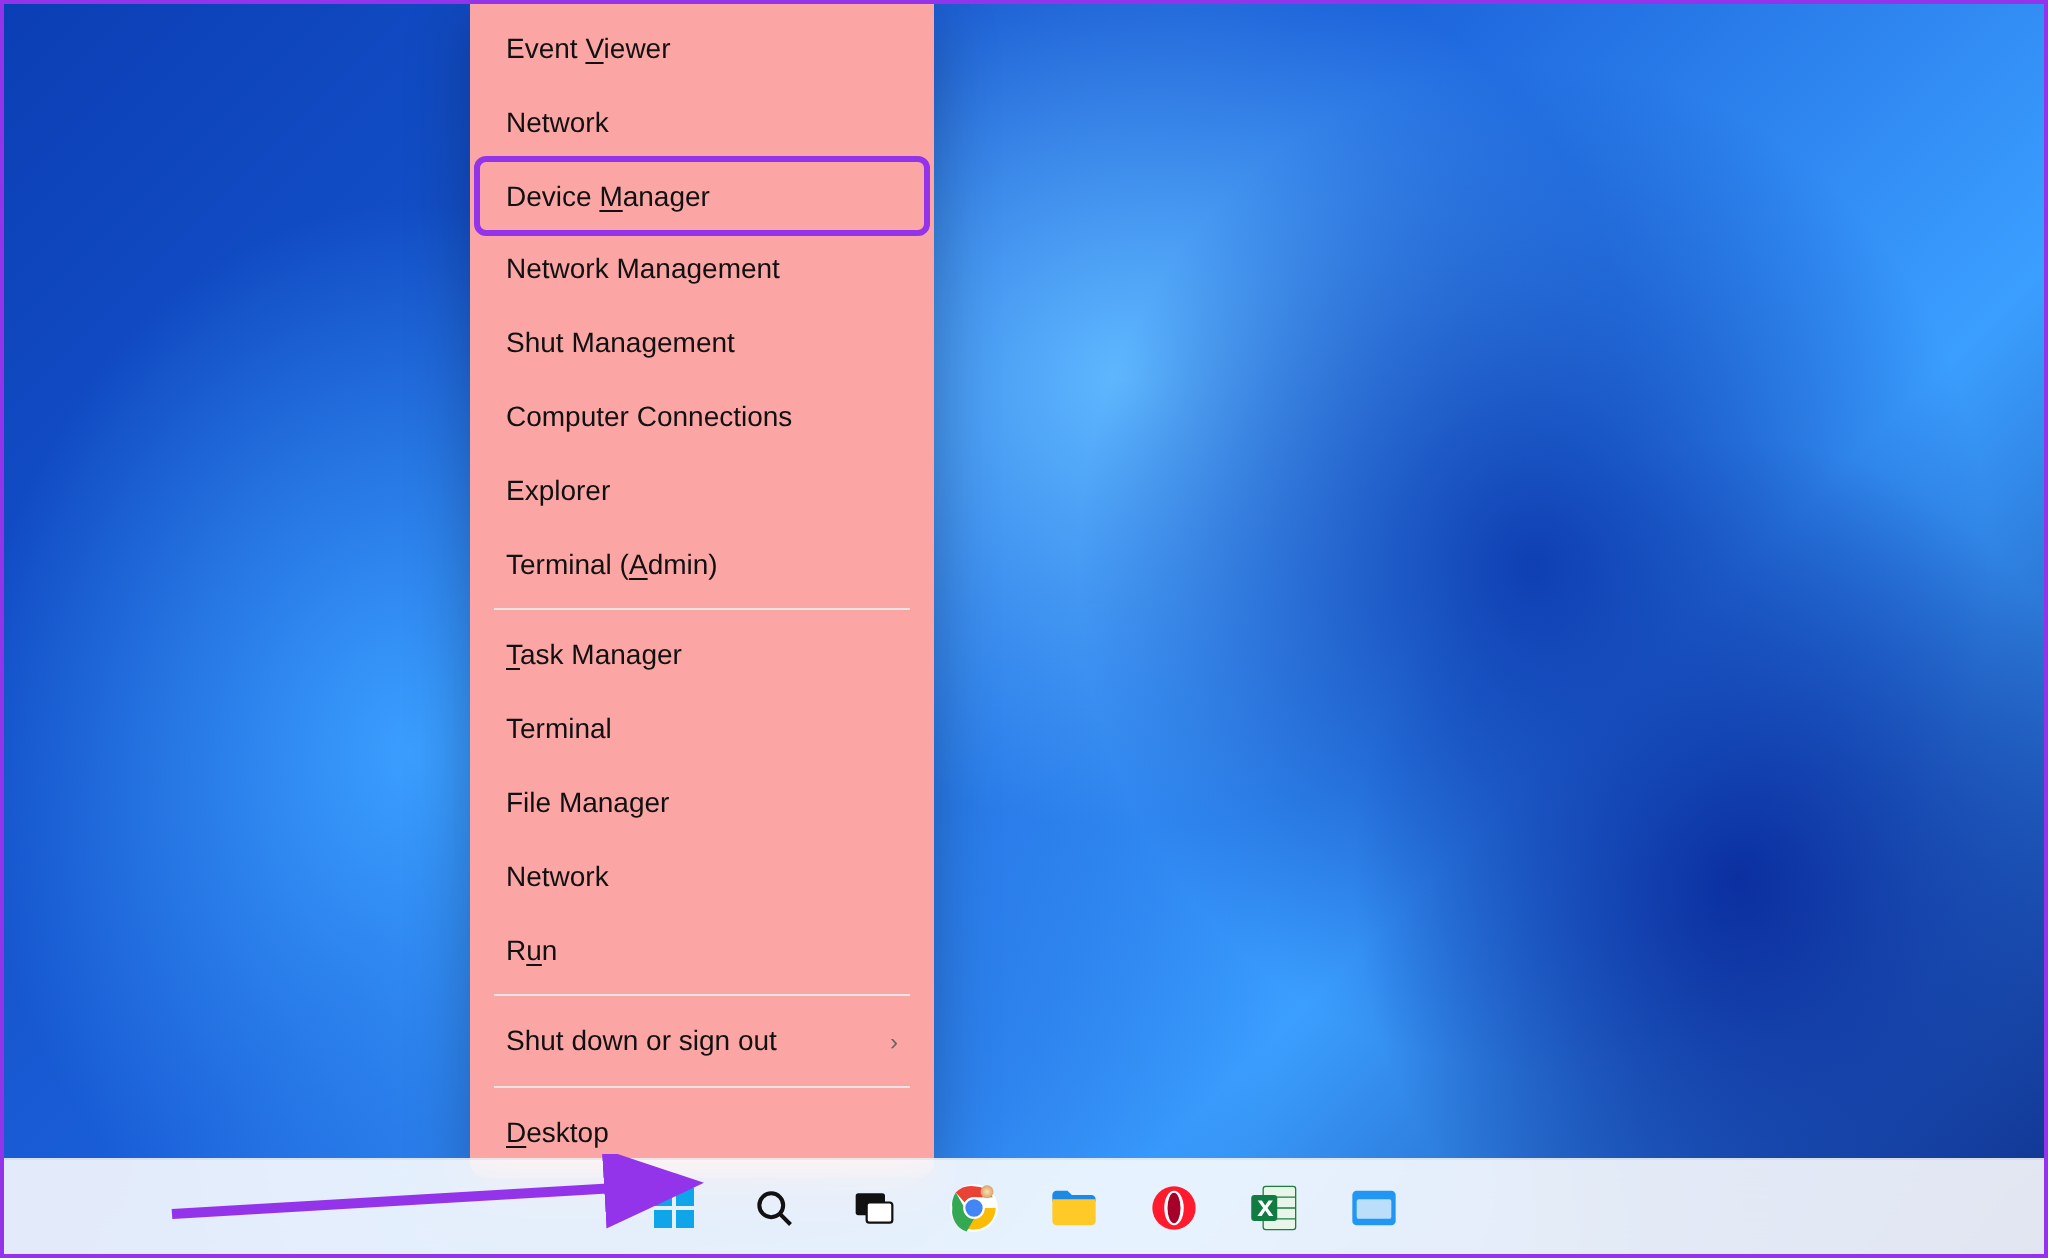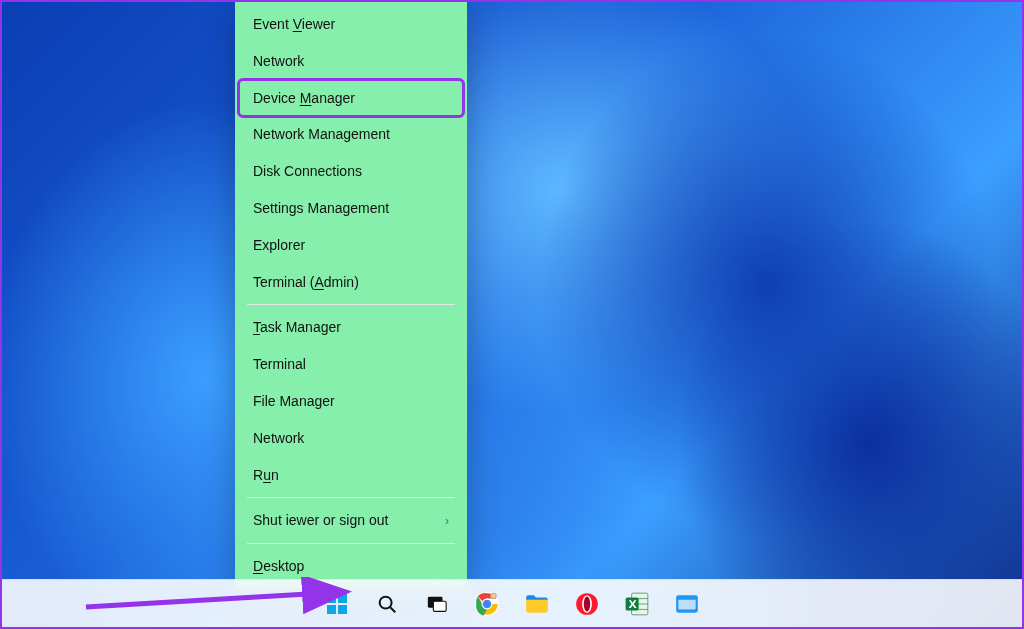--- a/index.html
+++ b/index.html
@@ -22,21 +22,21 @@
         radial-gradient(ellipse 500px 450px at 55% 30%, #5fb8ff 0%, rgba(95,184,255,0) 50%),
         radial-gradient(ellipse 350px 400px at 85% 70%, #0a2a9a 0%, rgba(10,42,154,0) 55%),
         radial-gradient(ellipse 420px 380px at 40% 80%, #2a7ae8 0%, rgba(42,122,232,0) 55%),
         linear-gradient(135deg, #0b3eb5 0%, #1a5fd8 40%, #3b9fff 70%, #0d2d8a 100%);
     }
     .context-menu {
       position: absolute;
       left: 233px;
       top: 0;
       width: 232px;
-      background: #86efac;
+      background: #fca5a5;
       border-radius: 0 0 8px 8px;
       box-shadow: 0 8px 32px rgba(0,0,0,0.25);
       padding: 4px;
       font-size: 14px;
       color: #111;
     }
     .menu-item {
       padding: 10px 14px;
       border-radius: 4px;
       cursor: default;
@@ -105,24 +105,24 @@
     <div class="menu-item">
       <span>Network</span>
     </div>
     <div class="menu-item highlighted">
       <span>Device <span class="u">M</span>anager</span>
     </div>
     <div class="menu-item">
       <span>Network Management</span>
     </div>
     <div class="menu-item">
-      <span>Disk Connections</span>
-    </div>
-    <div class="menu-item">
-      <span>Settings Management</span>
+      <span>Shut Management</span>
+    </div>
+    <div class="menu-item">
+      <span>Computer Connections</span>
     </div>
     <div class="menu-item">
       <span>Explorer</span>
     </div>
     <div class="menu-item">
       <span>Terminal (<span class="u">A</span>dmin)</span>
     </div>
     <div class="menu-sep"></div>
     <div class="menu-item">
       <span><span class="u">T</span>ask Manager</span>
@@ -134,21 +134,21 @@
       <span>File Manager</span>
     </div>
     <div class="menu-item">
       <span>Network</span>
     </div>
     <div class="menu-item">
       <span>R<span class="u">u</span>n</span>
     </div>
     <div class="menu-sep"></div>
     <div class="menu-item">
-      <span>Shut iewer or sign out</span>
+      <span>Shut down or sign out</span>
       <span class="submenu-caret">›</span>
     </div>
     <div class="menu-sep"></div>
     <div class="menu-item">
       <span><span class="u">D</span>esktop</span>
     </div>
   </div>
 
 <div class="taskbar">
   <div class="taskbar-inner">

